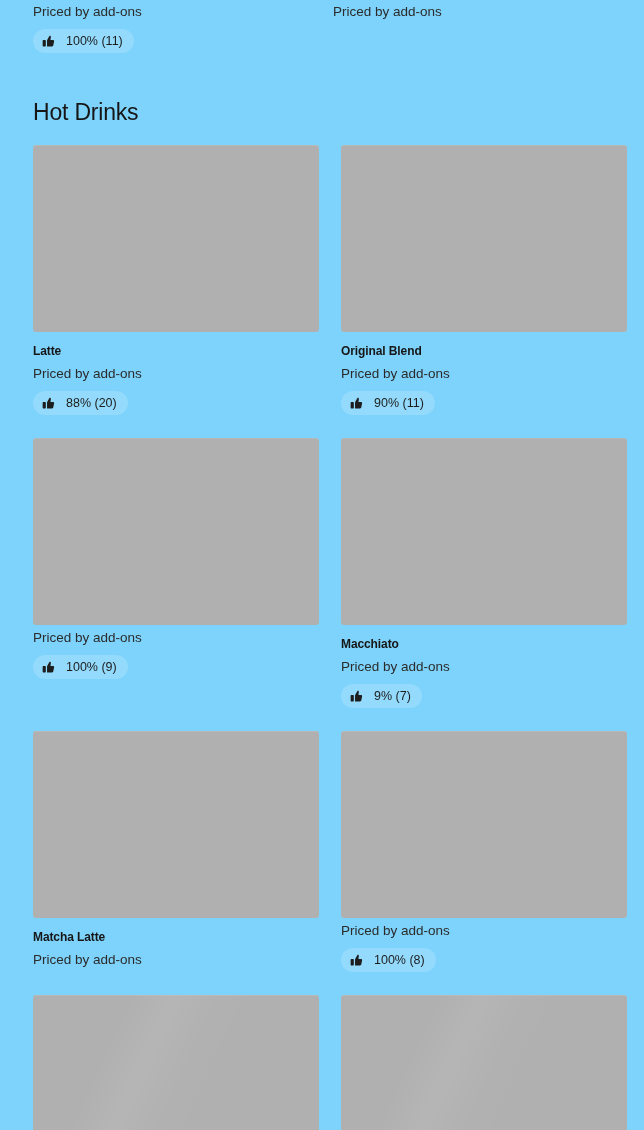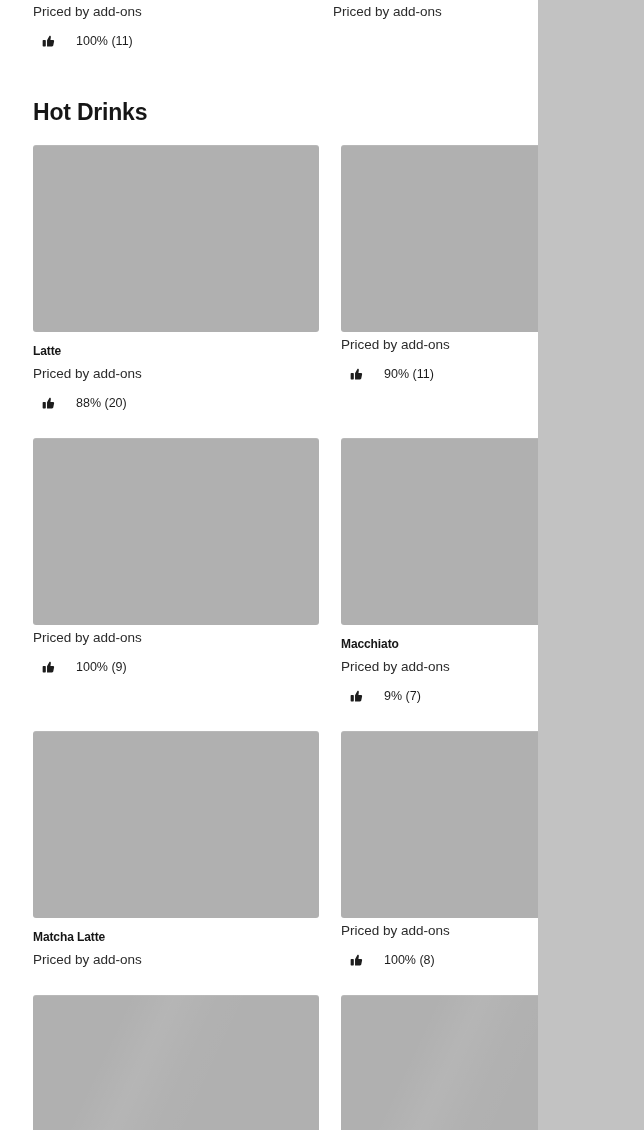--- a/index.html
+++ b/index.html
@@ -11,23 +11,23 @@
     width: 644px;
     height: 1130px;
     overflow: hidden;
     font-family: "Liberation Sans", sans-serif;
     color: #1f1f1f;
     -webkit-font-smoothing: antialiased;
   }
 
   .page {
     position: relative;
-    width: 538px;
+    width: 644px;
     height: 1130px;
-    background: #ffffff;
+    background: #7dd3fc;
     overflow: hidden;
   }
 
   
   .top-partial {
     position: absolute;
     top: 0;
     left: 0;
     width: 644px;
     height: 56px;
@@ -39,21 +39,21 @@
   .top-partial .col {
     width: 286px;
   }
 
   
   .section-heading {
     position: absolute;
     left: 33px;
     top: 98px;
     font-size: 23px;
-    font-weight: bold;
+    font-weight: normal;
     letter-spacing: -0.2px;
     color: #161616;
     line-height: 28px;
   }
 
   
   .grid {
     position: absolute;
     left: 33px;
     top: 145px;
@@ -99,21 +99,21 @@
     font-size: 13.5px;
     color: #2b2b2b;
     margin-top: 4px;
     line-height: 17px;
   }
 
   
   .rating {
     display: inline-flex;
     align-items: center;
-    gap: 21px;
+    gap: 11px;
     margin-top: 9px;
     padding: 5px 11px 5px 9px;
     border-radius: 13px;
     background: rgba(255,255,255,0.17);
     font-size: 12.5px;
     color: #1d1d1d;
     line-height: 14px;
     white-space: nowrap;
   }
   .rating .thumbs-icon {
@@ -167,20 +167,21 @@
             <path fill="#1d1d1d" d="M6.2 6.6 9.1 1.3c.2-.4.7-.5 1.1-.3.5.3.8.9.7 1.5L10.4 6h3.1c.9 0 1.6.8 1.4 1.7l-1 5c-.1.7-.8 1.3-1.5 1.3H6.2V6.6z"></path>
             <rect fill="#1d1d1d" x="0.8" y="6.3" width="3.9" height="7.7" rx="0.8"></rect>
           </svg>
         </span>
         <span class="rating-text">88% (20)</span>
       </div>
     </div>
 
     <div class="card">
       <div class="thumb"></div>
+      <div class="card-title">Original Blend</div>
       <div class="card-sub">Priced by add-ons</div>
       <div class="rating">
         <span class="thumbs-icon">
           <svg viewBox="0 0 16 16" width="13" height="13" aria-hidden="true">
             <path fill="#1d1d1d" d="M6.2 6.6 9.1 1.3c.2-.4.7-.5 1.1-.3.5.3.8.9.7 1.5L10.4 6h3.1c.9 0 1.6.8 1.4 1.7l-1 5c-.1.7-.8 1.3-1.5 1.3H6.2V6.6z"></path>
             <rect fill="#1d1d1d" x="0.8" y="6.3" width="3.9" height="7.7" rx="0.8"></rect>
           </svg>
         </span>
         <span class="rating-text">90% (11)</span>
       </div>

